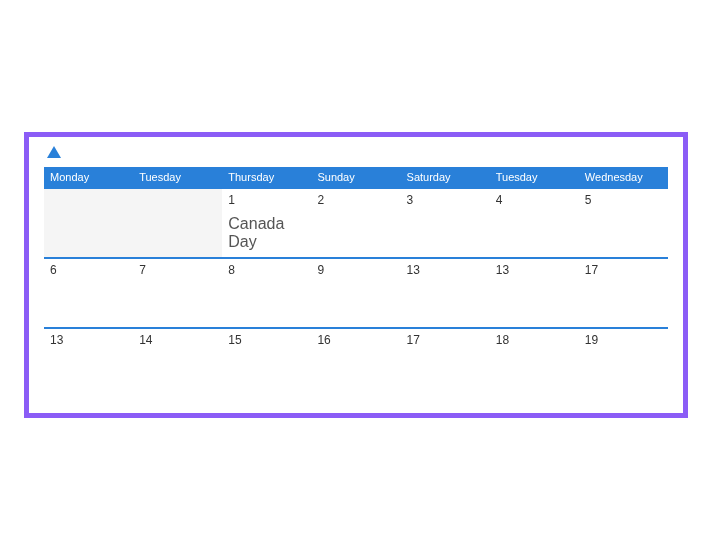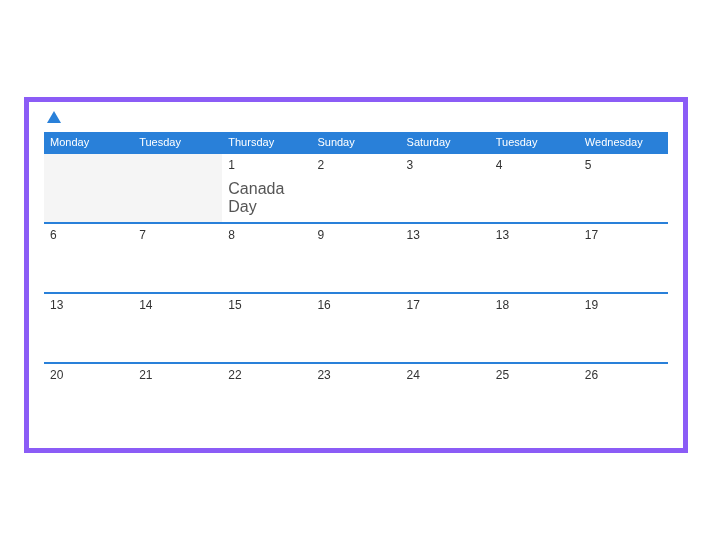--- a/index.html
+++ b/index.html
@@ -189,38 +189,15 @@
           <td>
             <span class="day-number">17</span>
           </td>
           <td>
             <span class="day-number">18</span>
           </td>
           <td>
             <span class="day-number">19</span>
           </td>
         </tr>
-        <tr>
-          <td>
-            <span class="day-number">20</span>
-          </td>
-          <td>
-            <span class="day-number">21</span>
-          </td>
-          <td>
-            <span class="day-number">22</span>
-          </td>
-          <td>
-            <span class="day-number">23</span>
-          </td>
-          <td>
-            <span class="day-number">24</span>
-          </td>
-          <td>
-            <span class="day-number">25</span>
-          </td>
-          <td>
-            <span class="day-number">26</span>
-          </td>
-        </tr>
       </tbody>
   </table>
 </div>
 
 </body></html>

